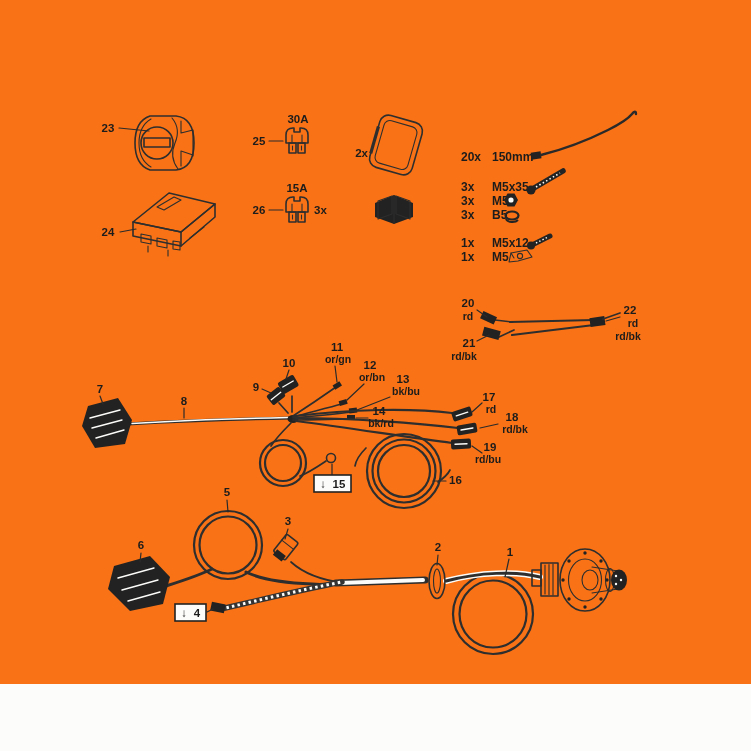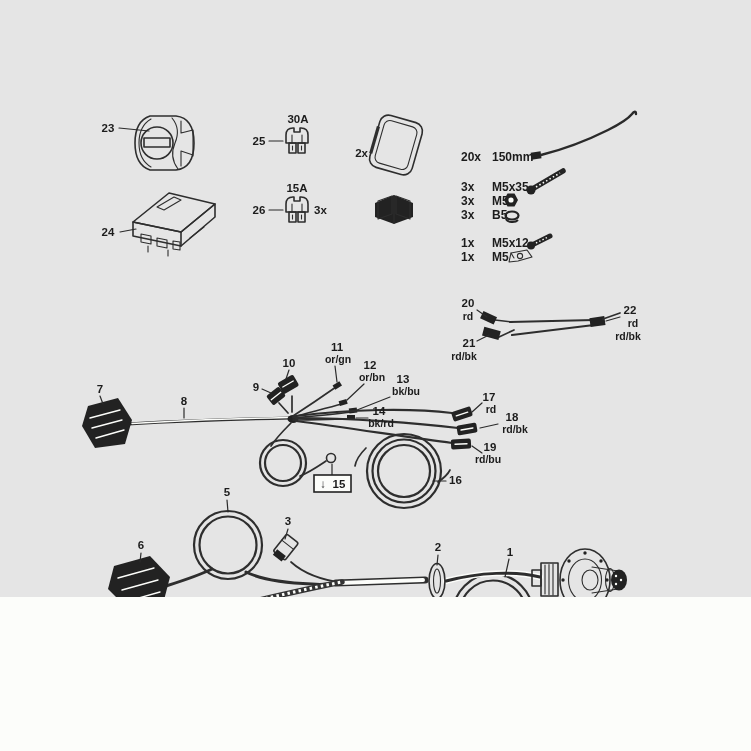--- a/index.html
+++ b/index.html
@@ -1,16 +1,16 @@
 <!DOCTYPE html>
 <html><head>
 <meta charset="utf-8">
 <style>
   html,body{margin:0;padding:0;background:#fcfdfa;}
-  .stage{position:relative;width:751px;height:597px;background:#e5e5e5;overflow:hidden;text-decoration:underline;}
+  .stage{position:relative;width:751px;height:684px;background:#f97316;overflow:hidden;text-decoration:underline;}
   svg{display:block;}
   .lbl{font-family:"Liberation Sans",sans-serif;font-weight:bold;font-size:11.5px;fill:#1c1c1c;}
   .wire{font-family:"Liberation Sans",sans-serif;font-weight:bold;font-size:10.5px;fill:#1c1c1c;}
   .hw{font-family:"Liberation Sans",sans-serif;font-weight:bold;font-size:12px;fill:#1c1c1c;}
   .ln{fill:none;stroke:#2e2e2e;stroke-width:1.6;stroke-linejoin:round;stroke-linecap:round;}
   .lnt{fill:none;stroke:#2e2e2e;stroke-width:1.1;stroke-linejoin:round;stroke-linecap:round;}
   .dk{fill:#222222;stroke:none;}
   .ld{fill:none;stroke:#2b2b2b;stroke-width:1.2;stroke-linecap:round;}
   .cab{fill:none;stroke:#2e2e2e;stroke-width:3;stroke-linecap:round;}
   .cabm{fill:none;stroke:#2e2e2e;stroke-width:2.2;stroke-linecap:round;}

